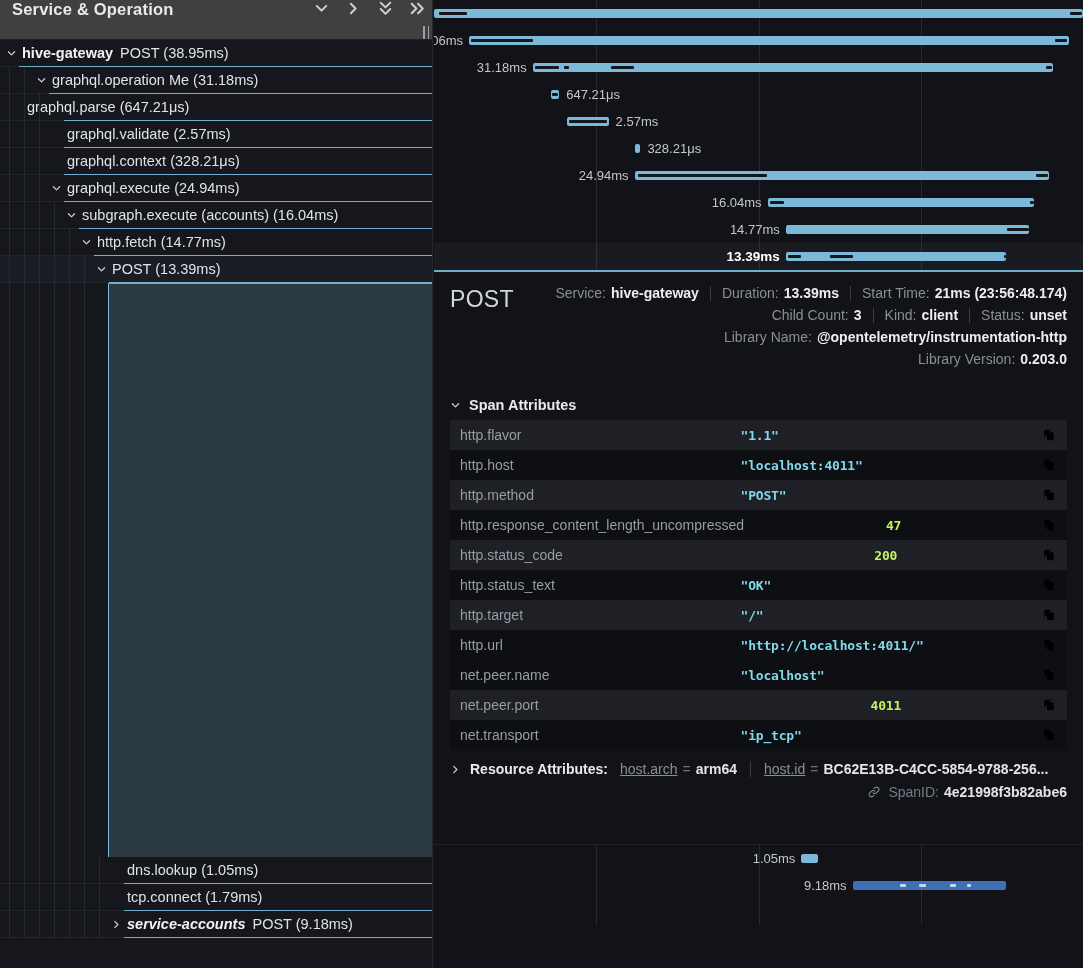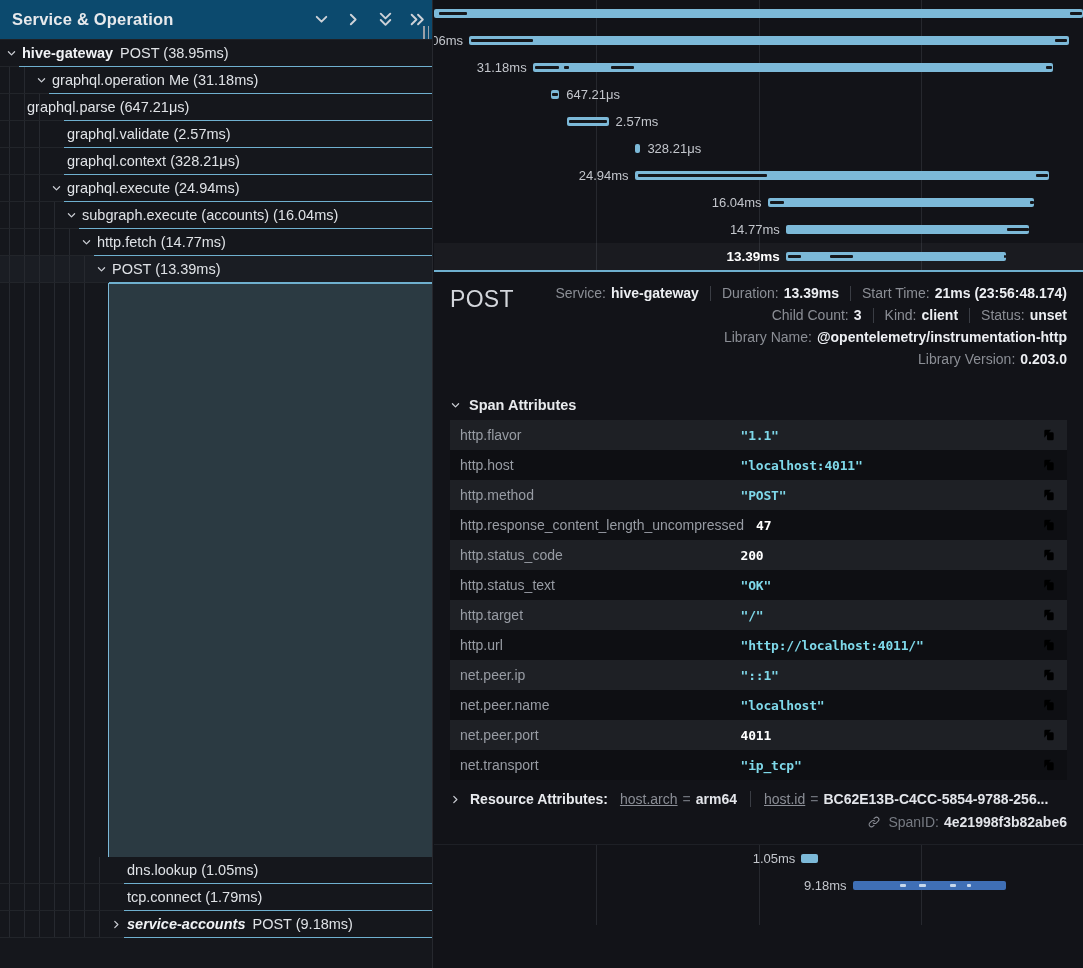--- a/index.html
+++ b/index.html
@@ -1,21 +1,21 @@
 <!DOCTYPE html>
 <html><head>
 <meta charset="utf-8">
 <style>
   html,body{margin:0;padding:0;background:#0b0c0f;}
   *{box-sizing:border-box;}
   #app{position:relative;width:1083px;height:968px;background:#121318;overflow:hidden;
        font-family:"Liberation Sans",sans-serif;color:#dfe2e6;}
   
   #left{position:absolute;left:0;top:0;width:433px;height:968px;background:#15171c;border-right:1px solid #26282e;}
-  #lheader{position:relative;height:40px;background:#0c4a6e;display:flex;align-items:center;padding:0 6px 0 12px;border-bottom:1px solid #1f2126;}
+  #lheader{position:relative;height:40px;background:#404040;display:flex;align-items:flex-start;padding:0 6px 0 12px;border-bottom:1px solid #1f2126;}
   #ltitle{font-size:16.5px;font-weight:700;color:#e7e9ec;letter-spacing:.2px;flex:1;}
   .hicon{width:17px;height:17px;color:#ced2d8;margin-left:15px;cursor:pointer;}
   .icon svg,.hicon svg{width:100%;height:100%;fill:none;stroke:currentColor;stroke-width:1.8;stroke-linecap:round;stroke-linejoin:round;display:block;}
   #drag-handle{position:absolute;right:1px;bottom:0px;width:10px;height:13px;display:flex;gap:3px;align-items:stretch;justify-content:center;cursor:col-resize;}
   #drag-handle i{width:1.5px;background:#9aa0a8;}
   .trow{position:relative;height:27px;line-height:26px;font-size:14.5px;white-space:nowrap;cursor:pointer;}
   .trow.selected{background:#1a1d23;}
   .guide{position:absolute;top:0;bottom:0;width:1px;background:#26292f;}
   .gutsep{position:absolute;bottom:0;left:0;height:1px;background:#22252a;}
   .tline{position:absolute;bottom:0;right:0;height:1px;background:#6fb0cf;}
@@ -53,21 +53,21 @@
   .meta-div{width:1px;height:15px;background:#3a3d44;margin:0 11px;}
   #attr-header{display:flex;align-items:center;margin:27px 16px 7px 16px;font-size:14.5px;font-weight:700;color:#e8eaed;cursor:pointer;}
   #attr-header .icon{width:11px;height:11px;margin-right:8px;color:#c9ccd2;}
   #attr-table{margin:0 16px;}
   .attr-row{display:flex;align-items:center;height:30px;padding:0 10px;font-size:14px;}
   .attr-row.odd{background:#1e2025;}
   .attr-row.even{background:#0e0f13;}
   .attr-key{flex:0 0 auto;min-width:47%;color:#989ca4;padding-right:12px;}
   .attr-val{flex:1;font-family:"DejaVu Sans Mono",monospace;font-size:13px;font-weight:700;letter-spacing:-0.2px;}
   .attr-val.string{color:#7fd9ea;}
-  .attr-val.number{color:#ffffff;}
+  .attr-val.number{color:#bef264;text-align:center;}
   .copy-btn{width:16px;height:16px;color:#d9dbe0;margin-left:10px;cursor:pointer;flex:0 0 auto;}
   #resource-line{display:flex;align-items:center;margin:11px 16px 0 16px;font-size:14px;white-space:nowrap;overflow:hidden;cursor:pointer;}
   #resource-line .icon{width:11px;height:11px;margin-right:9px;color:#c9ccd2;flex:0 0 auto;}
   #resource-title{font-weight:700;color:#e8eaee;margin-right:12px;}
   .res-key{color:#8b8e96;text-decoration:underline;}
   .res-eq{color:#6f737b;margin:0 5px;}
   .res-val{color:#e3e5ea;font-weight:700;}
   .res-div{width:1px;height:16px;background:#3a3d44;margin:0 13px;flex:0 0 auto;}
   #spanid-line{display:flex;align-items:center;justify-content:flex-end;margin:7px 16px 0 16px;font-size:14px;}
   #spanid-line .icon{width:14px;height:14px;color:#8b8e96;margin-right:7px;}
@@ -330,28 +330,20 @@
               </svg></span>
           </div>
           <div class="attr-row even">
             <span class="attr-key">http.url</span>
             <span class="attr-val string">"http://localhost:4011/"</span>
             <span class="copy-btn"><svg viewBox="0 0 24 24">
                 <rect x="9" y="8" width="10" height="12" rx="2"></rect>
                 <path d="M5 16V6a2 2 0 0 1 2-2h8"></path>
               </svg></span>
           </div>
-          <div class="attr-row odd">
-            <span class="attr-key">net.peer.ip</span>
-            <span class="attr-val string">"::1"</span>
-            <span class="copy-btn"><svg viewBox="0 0 24 24">
-                <rect x="9" y="8" width="10" height="12" rx="2"></rect>
-                <path d="M5 16V6a2 2 0 0 1 2-2h8"></path>
-              </svg></span>
-          </div>
           <div class="attr-row even">
             <span class="attr-key">net.peer.name</span>
             <span class="attr-val string">"localhost"</span>
             <span class="copy-btn"><svg viewBox="0 0 24 24">
                 <rect x="9" y="8" width="10" height="12" rx="2"></rect>
                 <path d="M5 16V6a2 2 0 0 1 2-2h8"></path>
               </svg></span>
           </div>
           <div class="attr-row odd">
             <span class="attr-key">net.peer.port</span>

